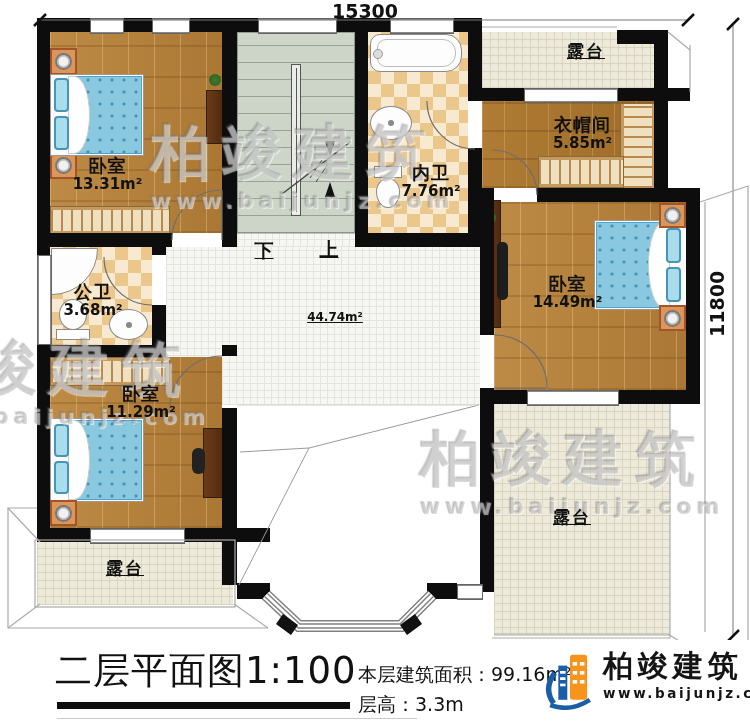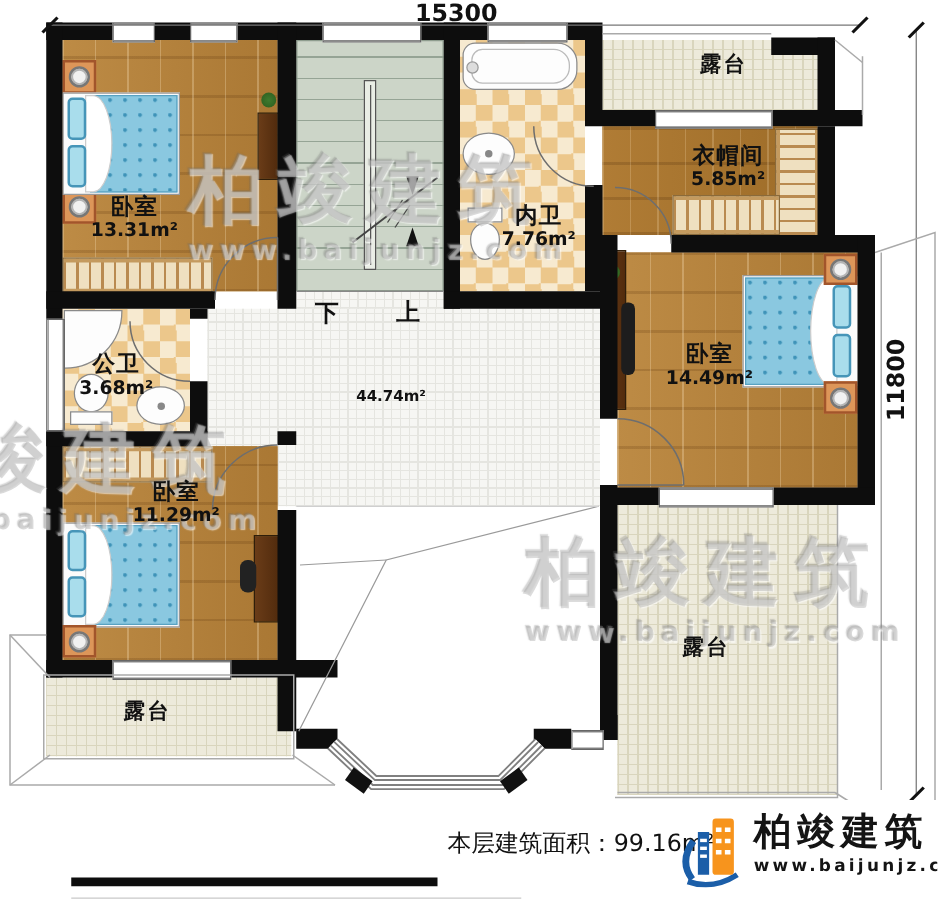--- a/index.html
+++ b/index.html
@@ -45,21 +45,21 @@
   .wardrobe{position:absolute;background:#efe0c0;border:1px solid #8a6a3a;
     background-image:repeating-linear-gradient(90deg,#b98a50 0 2px, transparent 2px 10px);
     box-shadow:inset 0 -3px 0 #c49a5e, inset 0 3px 0 #c49a5e;}
   .wardrobeH{position:absolute;background:#efe0c0;border:1px solid #8a6a3a;
     background-image:repeating-linear-gradient(0deg,#b98a50 0 2px, transparent 2px 10px);
     box-shadow:inset -3px 0 0 #c49a5e, inset 3px 0 0 #c49a5e;}
   .fixture{position:absolute;background:#fdfdfd;border:1.5px solid #8a8a8a;box-sizing:border-box;}
   .lbl{position:absolute;text-align:center;color:#111;font-weight:bold;line-height:1.12;}
   .lbl .nm{display:block;font-size:18px;letter-spacing:1px;}
   .lbl .ar{display:block;font-size:15px;}
-  .lone{position:absolute;text-align:left;color:#111;font-weight:bold;}
+  .lone{position:absolute;text-align:center;color:#111;font-weight:bold;text-decoration:underline;}
   .wm{position:absolute;color:rgba(150,150,150,0.33);font-weight:bold;white-space:nowrap;
     text-shadow:1px 1px 1px rgba(255,255,255,0.6),-1px -1px 1px rgba(100,100,100,0.28);
     pointer-events:none;}
   .wm .big{display:block;font-size:60px;letter-spacing:12px;line-height:1;}
   .wm .sml{display:block;font-size:22px;letter-spacing:5px;margin-top:6px;}
   .dim{position:absolute;color:#111;font-weight:bold;font-size:19px;text-align:center;}
   #titleblock{position:absolute;left:0;top:640px;width:750px;height:88px;background:#fff;}
   .titletext{position:absolute;left:55px;top:6px;font-size:37px;color:#111;letter-spacing:1px;white-space:nowrap;}
   .titlebar{position:absolute;left:57px;top:62px;width:293px;height:7px;background:#0d0d0d;}
   .grayline{position:absolute;left:57px;top:78px;width:360px;height:1px;background:#c9c9c9;}
@@ -293,24 +293,30 @@
   <div class="lone" style="left:560px;top:40px;width:52px;font-size:17px;letter-spacing:2px;">露台</div>
   <div class="lone" style="left:99px;top:557px;width:52px;font-size:17px;letter-spacing:2px;">露台</div>
   <div class="lone" style="left:546px;top:506px;width:52px;font-size:17px;letter-spacing:2px;">露台</div>
   <div class="lone" style="left:252px;top:238px;width:24px;font-size:19px;">下</div>
   <div class="lone" style="left:317px;top:237px;width:24px;font-size:19px;">上</div>
 
   <div class="dim" style="left:320px;top:0px;width:90px;">15300</div>
   <div class="dim" style="left:687px;top:296px;width:60px;transform:rotate(-90deg);">11800</div>
 
   <div id="titleblock">
+    <div class="titletext">
+      <span>二层平面图</span><span>1:100</span>
+    </div>
     <div class="titlebar"></div>
     <div class="grayline"></div>
     <div class="infoline" style="left:358px;top:22px;">
       <span>本层建筑面积：</span><span>99.16m²</span>
+    </div>
+    <div class="infoline" style="left:358px;top:52px;">
+      <span>层高：</span><span>3.3m</span>
     </div>
     <div id="logo">
       <svg width="54" height="60" viewBox="0 0 60 64" style="margin-right:6px;">
         <path d="M12 58 Q0 42 13 24" stroke="#1b5ea8" stroke-width="6" fill="none"></path>
         <path d="M8 60 Q30 68 52 54" stroke="#1b5ea8" stroke-width="5" fill="none"></path>
         <rect x="17" y="16" width="10" height="38" fill="#1b5ea8"></rect>
         <rect x="19" y="22" width="6" height="3" fill="#fff"></rect>
         <rect x="19" y="29" width="6" height="3" fill="#fff"></rect>
         <rect x="19" y="36" width="6" height="3" fill="#fff"></rect>
         <rect x="30" y="4" width="19" height="50" rx="3" fill="#f7941d"></rect>

